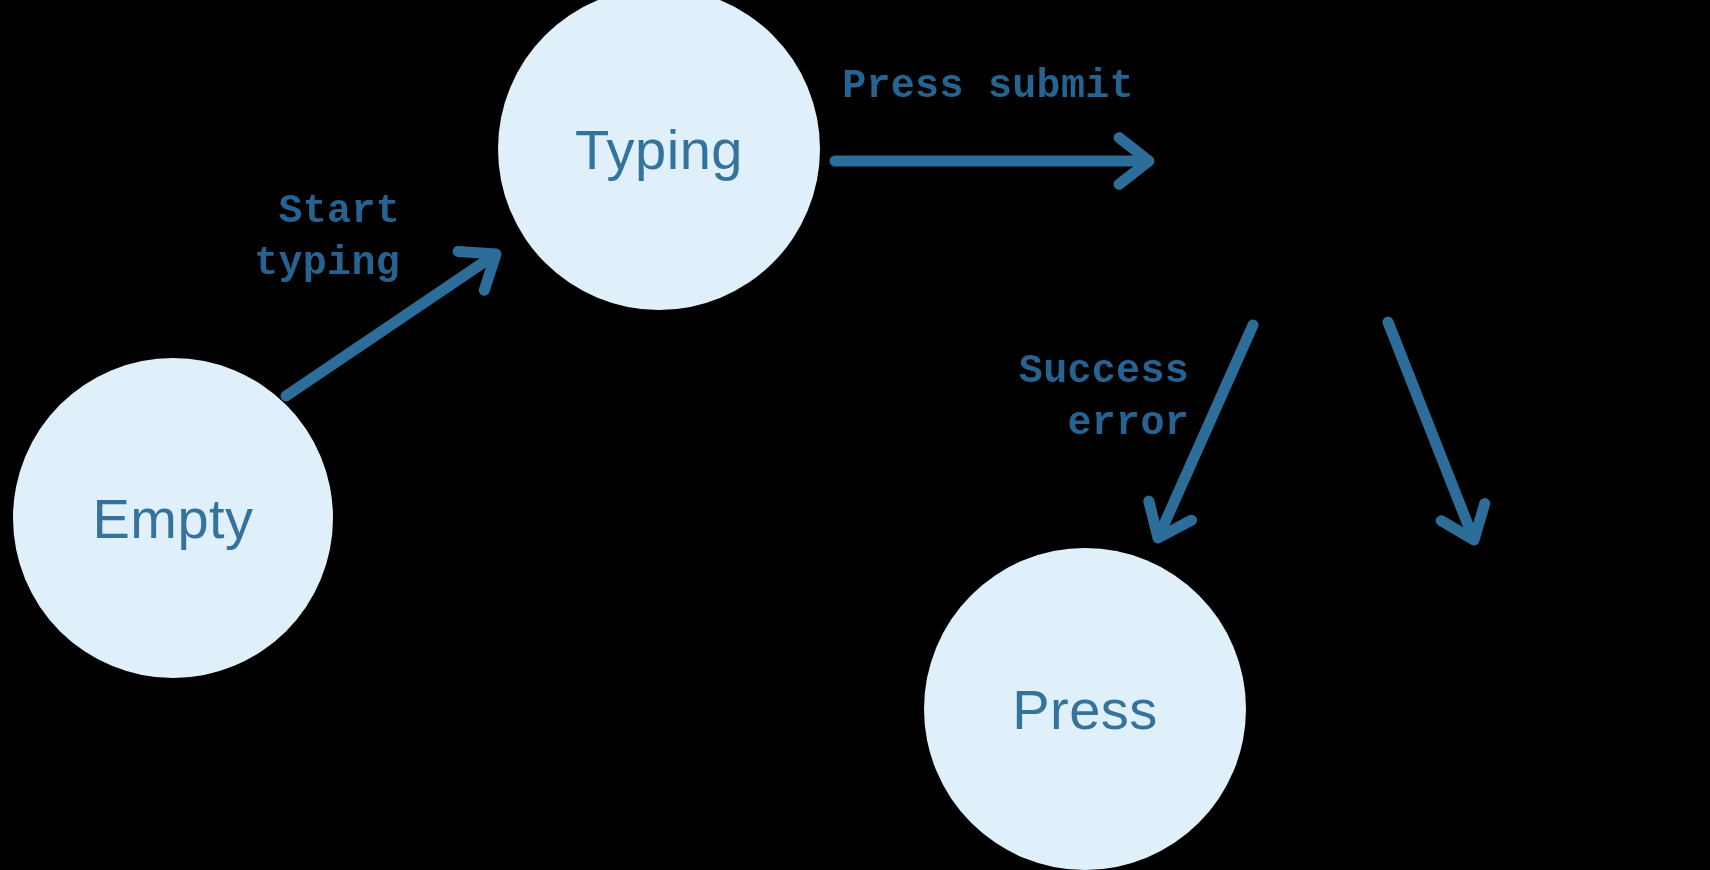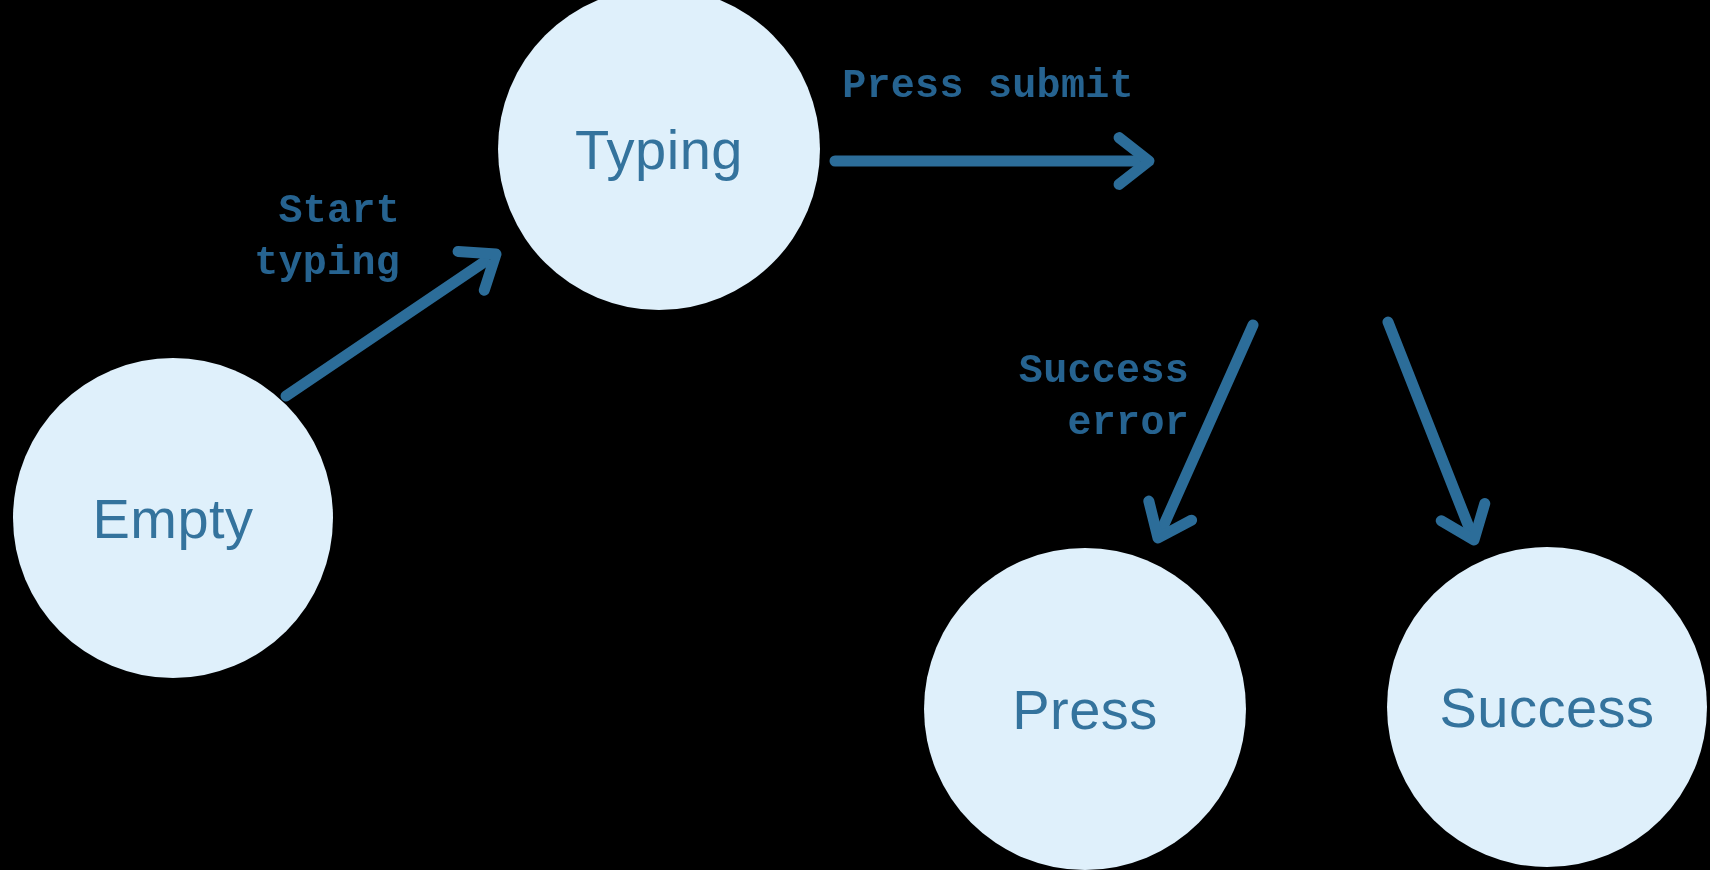--- a/index.html
+++ b/index.html
@@ -86,23 +86,20 @@
 
   <div class="state" style="left:498px; top:-12px; width:322px; height:322px;">
     <span class="state-label">Typing</span>
   </div>
 
 
   <div class="state" style="left:924px; top:548px; width:322px; height:322px;">
     <span class="state-label">Press</span>
   </div>
 
-  <div class="state" style="left:1387px; top:547px; width:320px; height:320px;">
-    <span class="state-label">Success</span>
-  </div>
 
   <div class="tlabel" style="left:310px; top:238px; width:180px;">Start typing</div>
 
   <div class="tlabel nowrap" style="left:988px; top:87px;">Press submit</div>
 
   <div class="tlabel" style="left:1089px; top:398px; width:200px;">Success error</div>
 
 
 </div>
 

